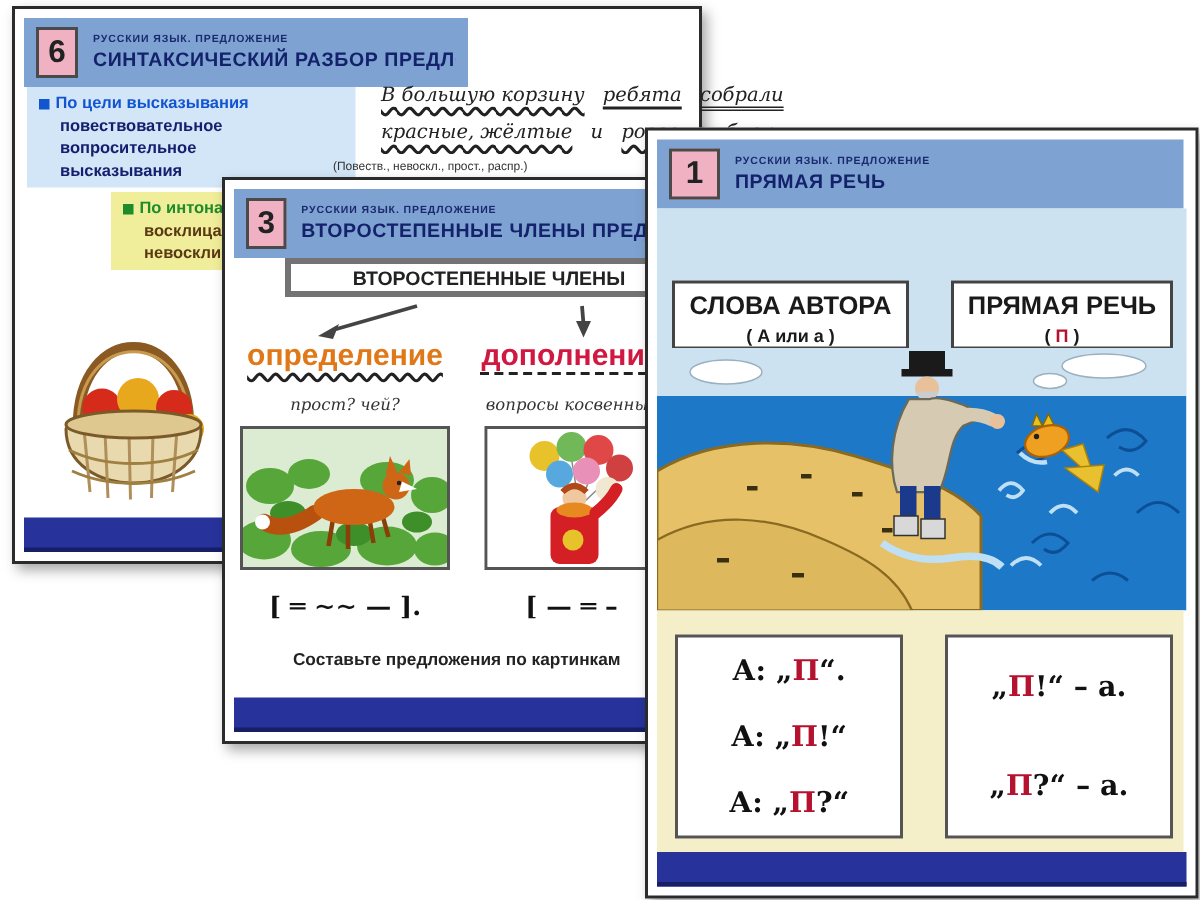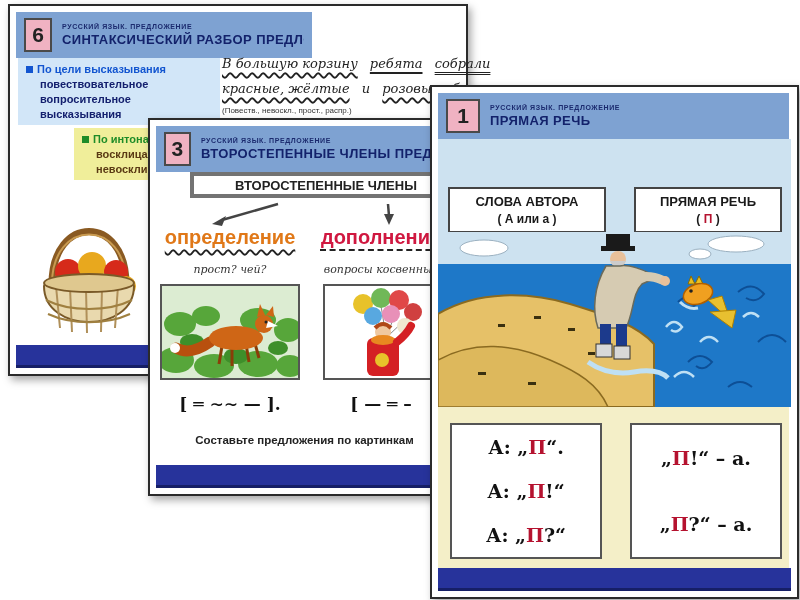--- a/index.html
+++ b/index.html
@@ -21,30 +21,30 @@
          font-size:21px;font-weight:bold;color:#222;box-sizing:border-box;}
   .htext{margin-left:10px;overflow:hidden;white-space:nowrap;}
   .series{font-size:7px;font-weight:bold;letter-spacing:.6px;color:#1b2a6e;}
   .ptitle{font-size:13px;font-weight:bold;letter-spacing:.4px;color:#13226b;margin-top:2px;}
 
   .footer{position:absolute;left:6px;right:6px;bottom:6px;height:20px;background:#27339b;
           border-bottom:3px solid #161f66;}
 
   
   .group{position:absolute;padding:5px 8px;box-sizing:border-box;}
-  .g1{left:8px;top:52px;width:202px;background:#d2e6f8;}
+  .g1{left:8px;top:52px;width:219px;background:#d2e6f8;}
   .g2{left:64px;top:122px;width:192px;background:#f0ee9a;}
   .glabel{font-size:11px;font-weight:bold;color:#1255d0;display:flex;align-items:center;gap:4px;}
   .g2 .glabel{color:#1e8c28;}
   .bullet{width:7px;height:7px;background:currentColor;display:inline-block;}
   .gitem{font-size:11px;font-weight:bold;color:#14206e;margin:3px 0 0 14px;}
   .g2 .gitem{color:#5a3a14;}
   .example{position:absolute;left:212px;top:50px;width:244px;
            font-family:"DejaVu Serif",serif;font-style:italic;font-size:13px;color:#222;}
-  .ex-line{margin-bottom:10px;white-space:nowrap;}
+  .ex-line{margin-bottom:10px;white-space:nowrap;margin-left:32px;}
   .ex-line span{margin-right:8px;text-underline-offset:4px;}
   .u-wavy{text-decoration:underline wavy #222 1.5px;}
   .u-solid{text-decoration:underline solid #222 2px;}
   .u-double{text-decoration:underline double #222 1px;}
   .ex-note{font-size:8px;font-style:normal;font-family:"Liberation Sans",sans-serif;color:#333;
            margin-top:2px;white-space:nowrap;}
   .basket{position:absolute;left:20px;top:176px;}
 
   
   .p3-box{position:absolute;left:40px;top:52px;width:272px;height:26px;background:#fff;
@@ -65,21 +65,21 @@
   .p3-task{position:absolute;left:0;right:0;top:314px;text-align:center;font-size:11.5px;
            font-weight:bold;color:#222;white-space:nowrap;padding-left:14px;}
 
   
   .p1-sky{position:absolute;left:6px;right:6px;top:52px;height:268px;background:#cde2f0;overflow:hidden;}
   .p1-box{position:absolute;left:20px;top:10px;width:312px;height:28px;background:#fff;
           border:2px solid #444;box-sizing:border-box;display:flex;align-items:center;
           justify-content:center;font-size:14px;font-weight:bold;color:#1a1a1a;}
   .lbox{position:absolute;top:48px;background:#fff;border:2px solid #444;box-sizing:border-box;
         text-align:center;padding-top:5px;height:46px;}
-  .lbox .lab{font-size:13px;font-weight:bold;color:#1a1a1a;}
+  .lbox .lab{font-size:17px;font-weight:bold;color:#1a1a1a;}
   .lbox .sub{font-size:12px;font-weight:bold;color:#1a1a1a;margin-top:3px;}
   .lb1{left:10px;width:158px;}
   .lb2{left:196px;width:148px;}
   .redP{color:#b5122f;}
   .sea{position:absolute;left:0;top:93px;}
   .p1-yellow{position:absolute;left:6px;right:8px;top:320px;height:164px;background:#f4efc8;}
   .fbox{position:absolute;top:16px;width:152px;height:136px;background:#fff;border:2px solid #555;
         box-sizing:border-box;display:flex;flex-direction:column;justify-content:space-around;
         align-items:center;}
   .fb1{left:12px;}

